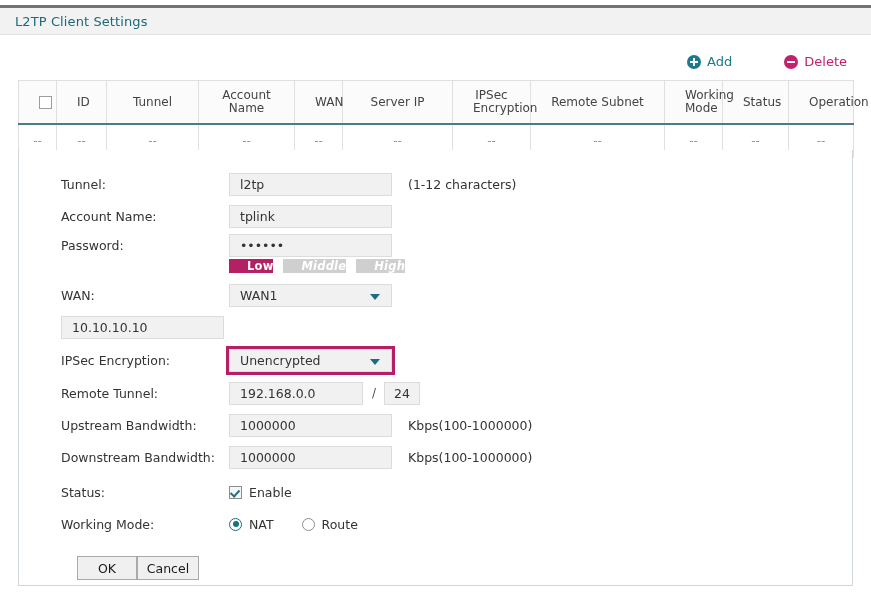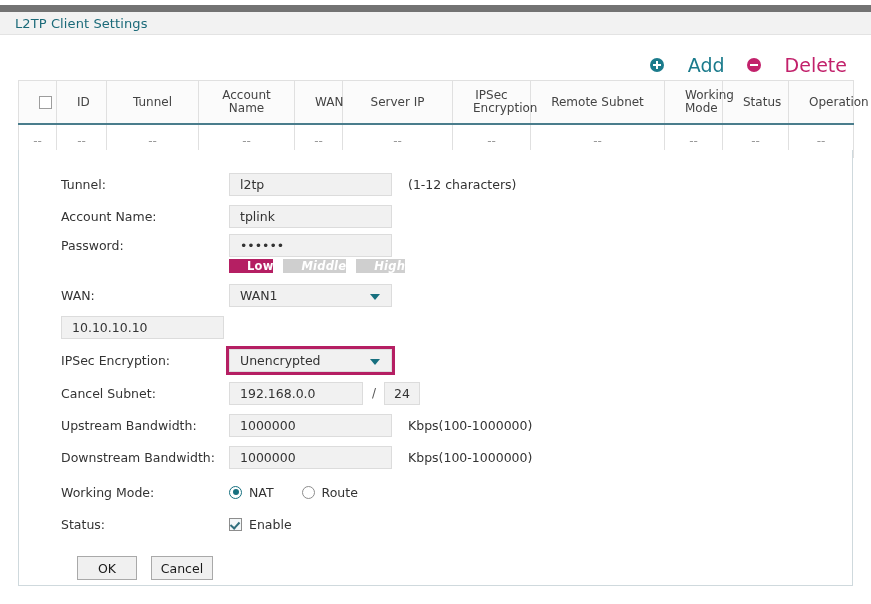--- a/index.html
+++ b/index.html
@@ -19,21 +19,21 @@
   }
 
   
   .title-bar {
     position: absolute;
     left: 0;
     top: 5px;
     width: 871px;
     height: 30px;
     background: #f2f2f2;
-    border-top: 7px solid #737373;
+    border-top: 3px solid #737373;
     border-bottom: 1px solid #e3e3e3;
     box-sizing: border-box;
     display: flex;
     align-items: center;
   }
   .title-text {
     margin-left: 15px;
     color: #1b6a79;
     font-size: 13px;
     letter-spacing: .1px;
@@ -54,24 +54,25 @@
     position: absolute;
     right: 6px;
     top: 9px;
     display: flex;
     align-items: center;
     gap: 22px;
   }
   .tool-btn {
     display: flex;
     align-items: center;
-    gap: 24px;
+    gap: 6px;
     cursor: pointer;
-    font-size: 19px;
+    font-size: 13px;
     user-select: none;
+    margin-left: 30px;
   }
   .tool-btn .ico {
     width: 14px;
     height: 14px;
     border-radius: 50%;
     position: relative;
     flex: none;
   }
   .ico-add { background: #1b7b8c; }
   .ico-del { background: #c2216b; }
@@ -291,21 +292,20 @@
     border: solid #2f6f7d;
     border-width: 0 2px 2px 0;
     transform: rotate(42deg);
   }
 
   
   .btn-row {
     display: flex;
     padding-left: 58px;
     margin-top: 16px;
-    gap: 14px;
   }
   .btn {
     width: 60px;
     height: 24px;
     background: #f0f0f0;
     border: 1px solid #a9a9a9;
     color: #1a1a1a;
     font-size: 12.5px;
     font-family: "DejaVu Sans", "Liberation Sans", sans-serif;
     cursor: pointer;
@@ -440,21 +440,21 @@
       <div class="flabel">IPSec Encryption:</div>
       <div class="fctl">
         <div class="sel-wrap sel-highlight">
           <div class="sel">Unencrypted</div>
           <span class="caret"></span>
         </div>
       </div>
     </div>
 
     <div class="frow">
-      <div class="flabel">Cancel Subnet:</div>
+      <div class="flabel">Remote Tunnel:</div>
       <div class="fctl">
         <input class="inp" style="width: 134px;" type="text" value="192.168.0.0">
         <span class="slash">/</span>
         <input class="inp inp-sm" type="text" value="24" style="">
       </div>
     </div>
 
     <div class="frow">
       <div class="flabel">Upstream Bandwidth:</div>
       <div class="fctl">
@@ -465,39 +465,39 @@
 
     <div class="frow">
       <div class="flabel">Downstream Bandwidth:</div>
       <div class="fctl">
         <input class="inp" type="text" value="1000000" style="">
         <span class="hint">Kbps(100-1000000)</span>
       </div>
     </div>
 
     <div style="height:3px"></div>
+
+    <div class="frow">
+      <div class="flabel">Status:</div>
+      <div class="fctl">
+        <span class="chk on"></span>
+        <span class="rlabel">Enable</span>
+      </div>
+    </div>
 
     <div class="frow">
       <div class="flabel">Working Mode:</div>
       <div class="fctl radio-group">
         <span class="radio on"></span>
         <span class="rlabel">NAT</span>
         <span class="rgap"></span>
         <span class="radio"></span>
         <span class="rlabel">Route</span>
       </div>
     </div>
 
-    <div class="frow">
-      <div class="flabel">Status:</div>
-      <div class="fctl">
-        <span class="chk on"></span>
-        <span class="rlabel">Enable</span>
-      </div>
-    </div>
-
     <div class="btn-row">
       <button class="btn">OK</button>
       <button class="btn btn-cancel">Cancel</button>
     </div>
 
   </div>
 </div>
 
 </body></html>

